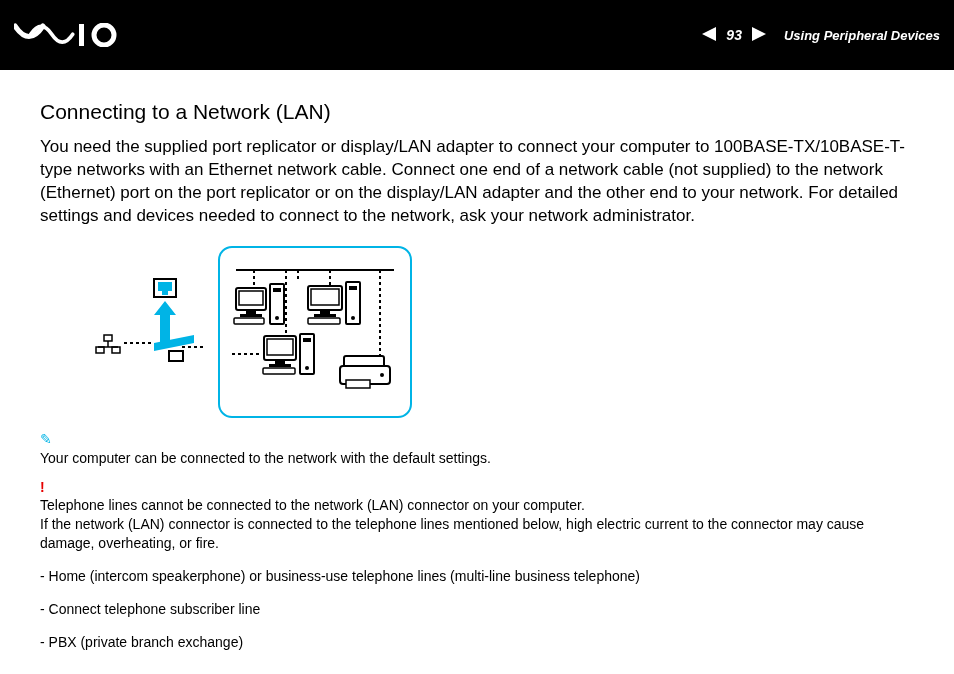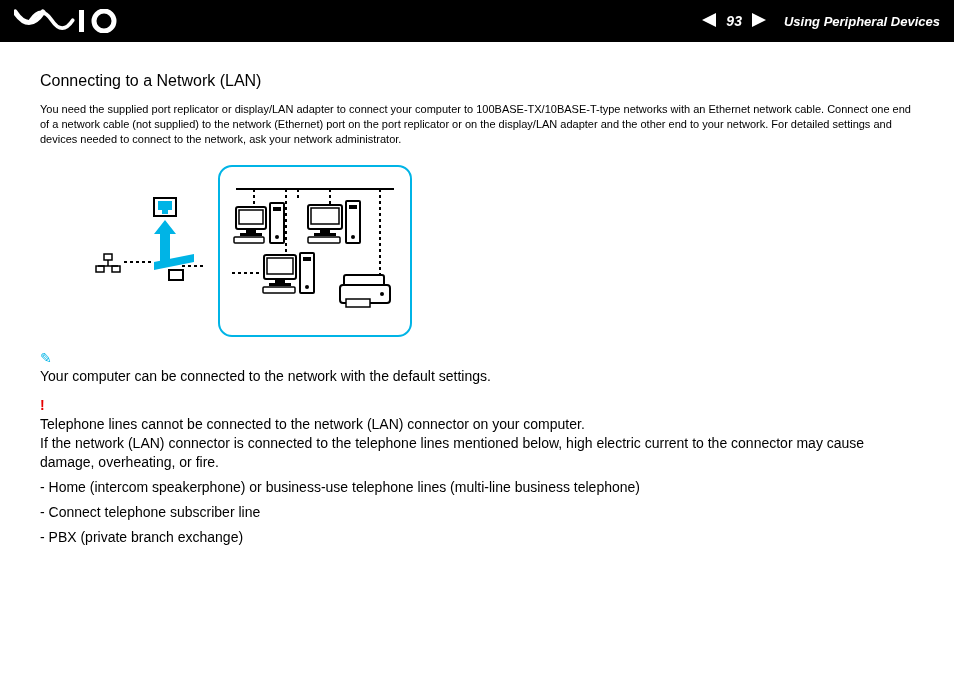--- a/index.html
+++ b/index.html
@@ -1,33 +1,33 @@
 <!DOCTYPE html>
 <html><head>
 <meta charset="utf-8">
 <style>
   html,body{margin:0;padding:0;background:#fff;font-family:Arial,Helvetica,sans-serif;color:#000}
   .page{width:954px;height:674px;position:relative;overflow:hidden}
-  .topbar{background:#000;height:42px;display:flex;align-items:center;justify-content:space-between;padding:0 14px;color:#fff}
+  .topbar{background:#000;height:42px;display:flex;align-items:center;justify-content:space-between;padding:14px 14px;color:#fff}
   .logo svg{display:block}
   .nav{display:flex;align-items:center;gap:10px;font-weight:bold;font-style:italic;font-size:14px}
   .arrow-btn{cursor:pointer}
   .section{font-weight:bold;font-style:italic;font-size:13px}
   .content{padding:30px 40px 0 40px}
-  h1{font-weight:400;font-size:16px;margin:0 0 12px 0;font-family:Arial,Helvetica,sans-serif}
-  .intro{font-size:11px;line-height:1.35;margin:0 0 18px 0}
+  h1{font-weight:400;font-size:21px;margin:0 0 12px 0;font-family:Arial,Helvetica,sans-serif}
+  .intro{font-size:17px;line-height:1.35;margin:0 0 18px 0}
   .diagram-wrap{display:flex;gap:14px;align-items:center;margin:6px 0 12px 54px}
   .port-side{display:flex;flex-direction:column;align-items:flex-start;gap:2px}
   .net-box{border:2px solid #00b4e6;border-radius:14px;padding:10px 10px 4px 10px}
   .notes{font-family:"Arial Narrow",Arial,Helvetica,sans-serif;font-stretch:condensed;font-size:14px;line-height:1.35;margin-top:8px}
   .note-icon{color:#00b4e6;font-size:14px}
   .warn-icon{color:#e60000;font-weight:bold;font-size:14px}
   .notes p{margin:4px 0}
   .bullets{margin:6px 0 6px 0}
-  .bullets p{margin:6px 0}
+  .bullets p{margin:14px 0}
   .pagenum{font-style:italic}
 </style>
 </head>
 <body>
 
 <div class="page">
 
   <div class="topbar">
     <div class="logo">
       <svg width="110" height="24" viewBox="0 0 220 48">

